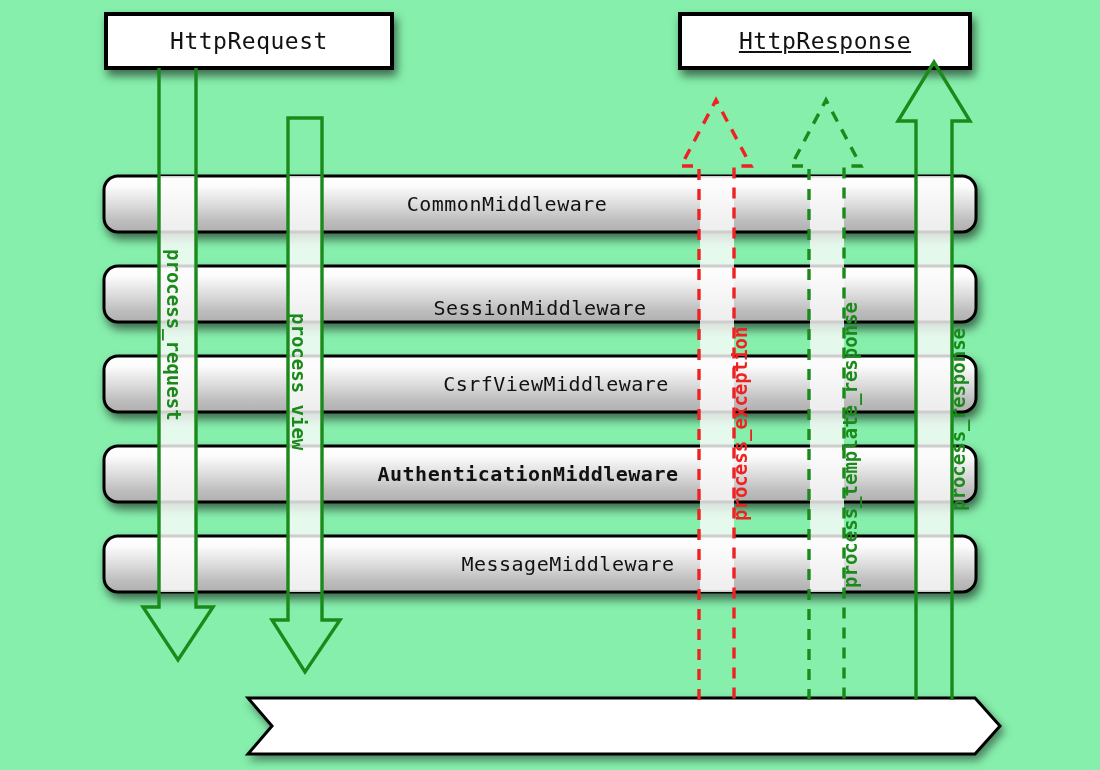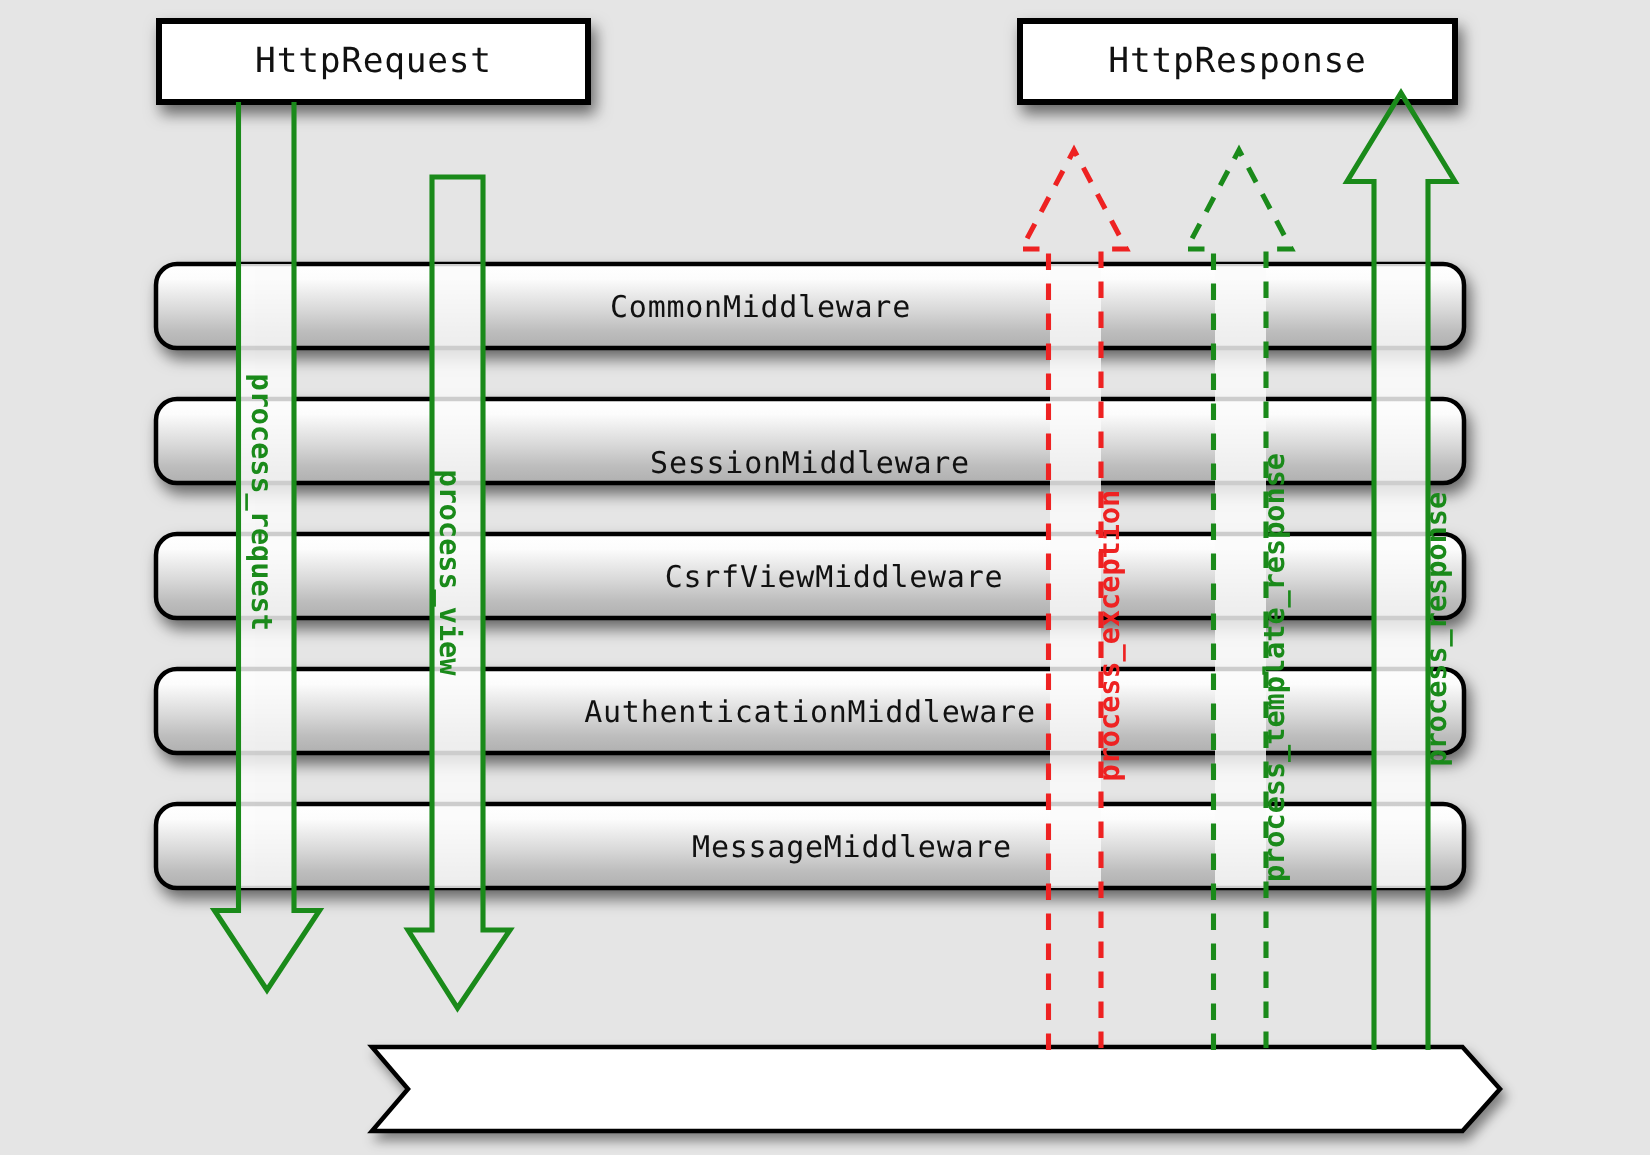--- a/index.html
+++ b/index.html
@@ -7,21 +7,21 @@
     padding: 0;
     background: #ffffff;
   }
   body {
     font-family: "Liberation Sans", sans-serif;
   }
   #stage {
     position: relative;
     width: 1100px;
     height: 770px;
-    background: #e5e5e5;
+    background: #86efac;
     overflow: hidden;
   }
   #stage svg {
     position: absolute;
     left: 0;
     top: 0;
     width: 1100px;
     height: 770px;
   }
 
@@ -131,29 +131,29 @@
       <path d="M 809 700 L 809 166 L 791 166 L 826 100 L 861 166 L 844 166 L 844 700"></path>
     </g>
 
     <g fill="none" stroke="#1a8a1a" stroke-width="3.4" stroke-linejoin="miter">
       <path d="M 916 700 L 916 121 L 898 121 L 934 62 L 970 121 L 952 121 L 952 700"></path>
     </g>
   </svg>
 
   <div class="mono-label endpoint-label" style="left:106px; top:14px; width:286px; height:54px; display:flex; align-items:center; justify-content:center;">HttpRequest</div>
 
-  <div class="mono-label endpoint-label" style="left:680px; top:14px; width:290px; height:54px; display:flex; align-items:center; justify-content:center;">HttpResponse</div>
+  <div class="mono-label endpoint-label" style="left:680px; top:14px; width:290px; height:54px; display:flex; align-items:center; justify-content:center;text-decoration:underline;">HttpResponse</div>
 
   <div class="mono-label mw-label" style="left:104px; top:176px; width:806px; height:56px; display:flex; align-items:center; justify-content:center;">CommonMiddleware</div>
 
   <div class="mono-label mw-label" style="left:104px; top:280px; width:872px; height:56px; display:flex; align-items:center; justify-content:center;">SessionMiddleware</div>
 
   <div class="mono-label mw-label" style="left:120px; top:356px; width:872px; height:56px; display:flex; align-items:center; justify-content:center;">CsrfViewMiddleware</div>
 
-  <div class="mono-label mw-label" style="left:104px; top:446px; width:872px; height:56px; display:flex; align-items:center; justify-content:center;">AuthenticationMiddleware</div>
+  <div class="mono-label mw-label" style="left:92px; top:446px; width:872px; height:56px; display:flex; align-items:center; justify-content:center;font-weight:bold;">AuthenticationMiddleware</div>
 
   <div class="mono-label mw-label" style="left:104px; top:536px; width:872px; height:56px; display:flex; align-items:center; justify-content:center;padding-left:28px;">MessageMiddleware</div>
 
 
   <div class="vlabel green" style="left:185px; top:249px; transform: rotate(90deg);">process_request</div>
 
   <div class="vlabel green" style="left:310px; top:313px; transform: rotate(90deg);">process_view</div>
 
   <div class="vlabel red" style="left:729px; top:521px; transform: rotate(-90deg);">process_exception</div>
 

